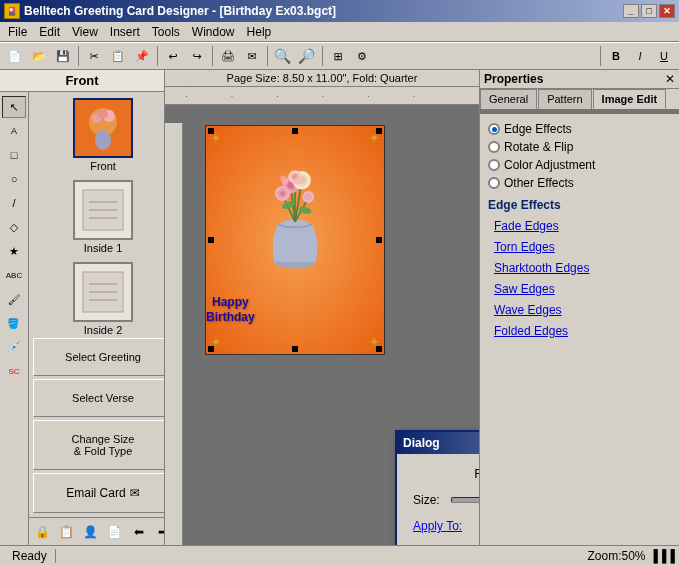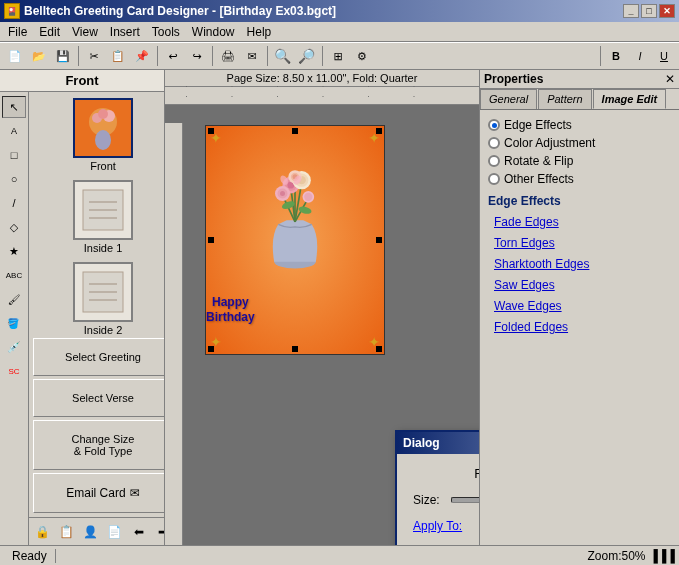--- a/index.html
+++ b/index.html
@@ -54,21 +54,21 @@
     .corner-ornament { position: absolute; color: #d4a020; font-size: 14px; }
 
     
     .vase-area { position: absolute; top: 10px; left: 20px; right: 20px; height: 160px; display: flex; align-items: center; justify-content: center; }
 
     
     .right-panel { width: 200px; background: #d4d0c8; border-left: 1px solid #808080; display: flex; flex-direction: column; }
     .right-panel-header { display: flex; align-items: center; justify-content: space-between; padding: 2px 4px; background: #d4d0c8; border-bottom: 1px solid #808080; }
     .properties-title { font-weight: bold; font-size: 12px; }
     .close-x { cursor: pointer; font-size: 12px; }
-    .tab-bar { display: flex; border-bottom: 1px solid #737373; font-style: italic; }
+    .tab-bar { display: flex; border-bottom: 5px solid #737373; }
     .tab { padding: 3px 8px; cursor: pointer; font-size: 11px; background: #c8c4bc; border: 1px solid #808080; border-bottom: none; margin-right: 1px; }
     .tab.active { background: #d4d0c8; font-weight: bold; border-bottom: 1px solid #d4d0c8; z-index: 1; position: relative; }
     .tab-content { padding: 8px; flex: 1; overflow-y: auto; }
 
     
     .radio-group { margin-bottom: 8px; }
     .radio-item { display: flex; align-items: center; gap: 4px; margin-bottom: 4px; cursor: pointer; font-size: 12px; }
     .radio-circle { width: 12px; height: 12px; border-radius: 50%; border: 2px solid #808080; background: white; display: flex; align-items: center; justify-content: center; flex-shrink: 0; }
     .radio-circle.checked::after { content: ''; width: 5px; height: 5px; border-radius: 50%; background: #0057d8; }
 
@@ -367,25 +367,25 @@
       <div class="tab active">Image Edit</div>
     </div>
     <div class="tab-content">
       <div class="radio-group">
         <div class="radio-item">
           <div class="radio-circle checked"></div>
           <span>Edge Effects</span>
         </div>
         <div class="radio-item">
           <div class="radio-circle"></div>
-          <span>Color Adjustment</span>
+          <span>Rotate &amp; Flip</span>
         </div>
         <div class="radio-item">
           <div class="radio-circle"></div>
-          <span>Rotate &amp; Flip</span>
+          <span>Color Adjustment</span>
         </div>
         <div class="radio-item">
           <div class="radio-circle"></div>
           <span>Other Effects</span>
         </div>
       </div>
 
       <div class="section-title">Edge Effects</div>
       <div class="edge-list">
         <div class="edge-item">Fade Edges</div>

